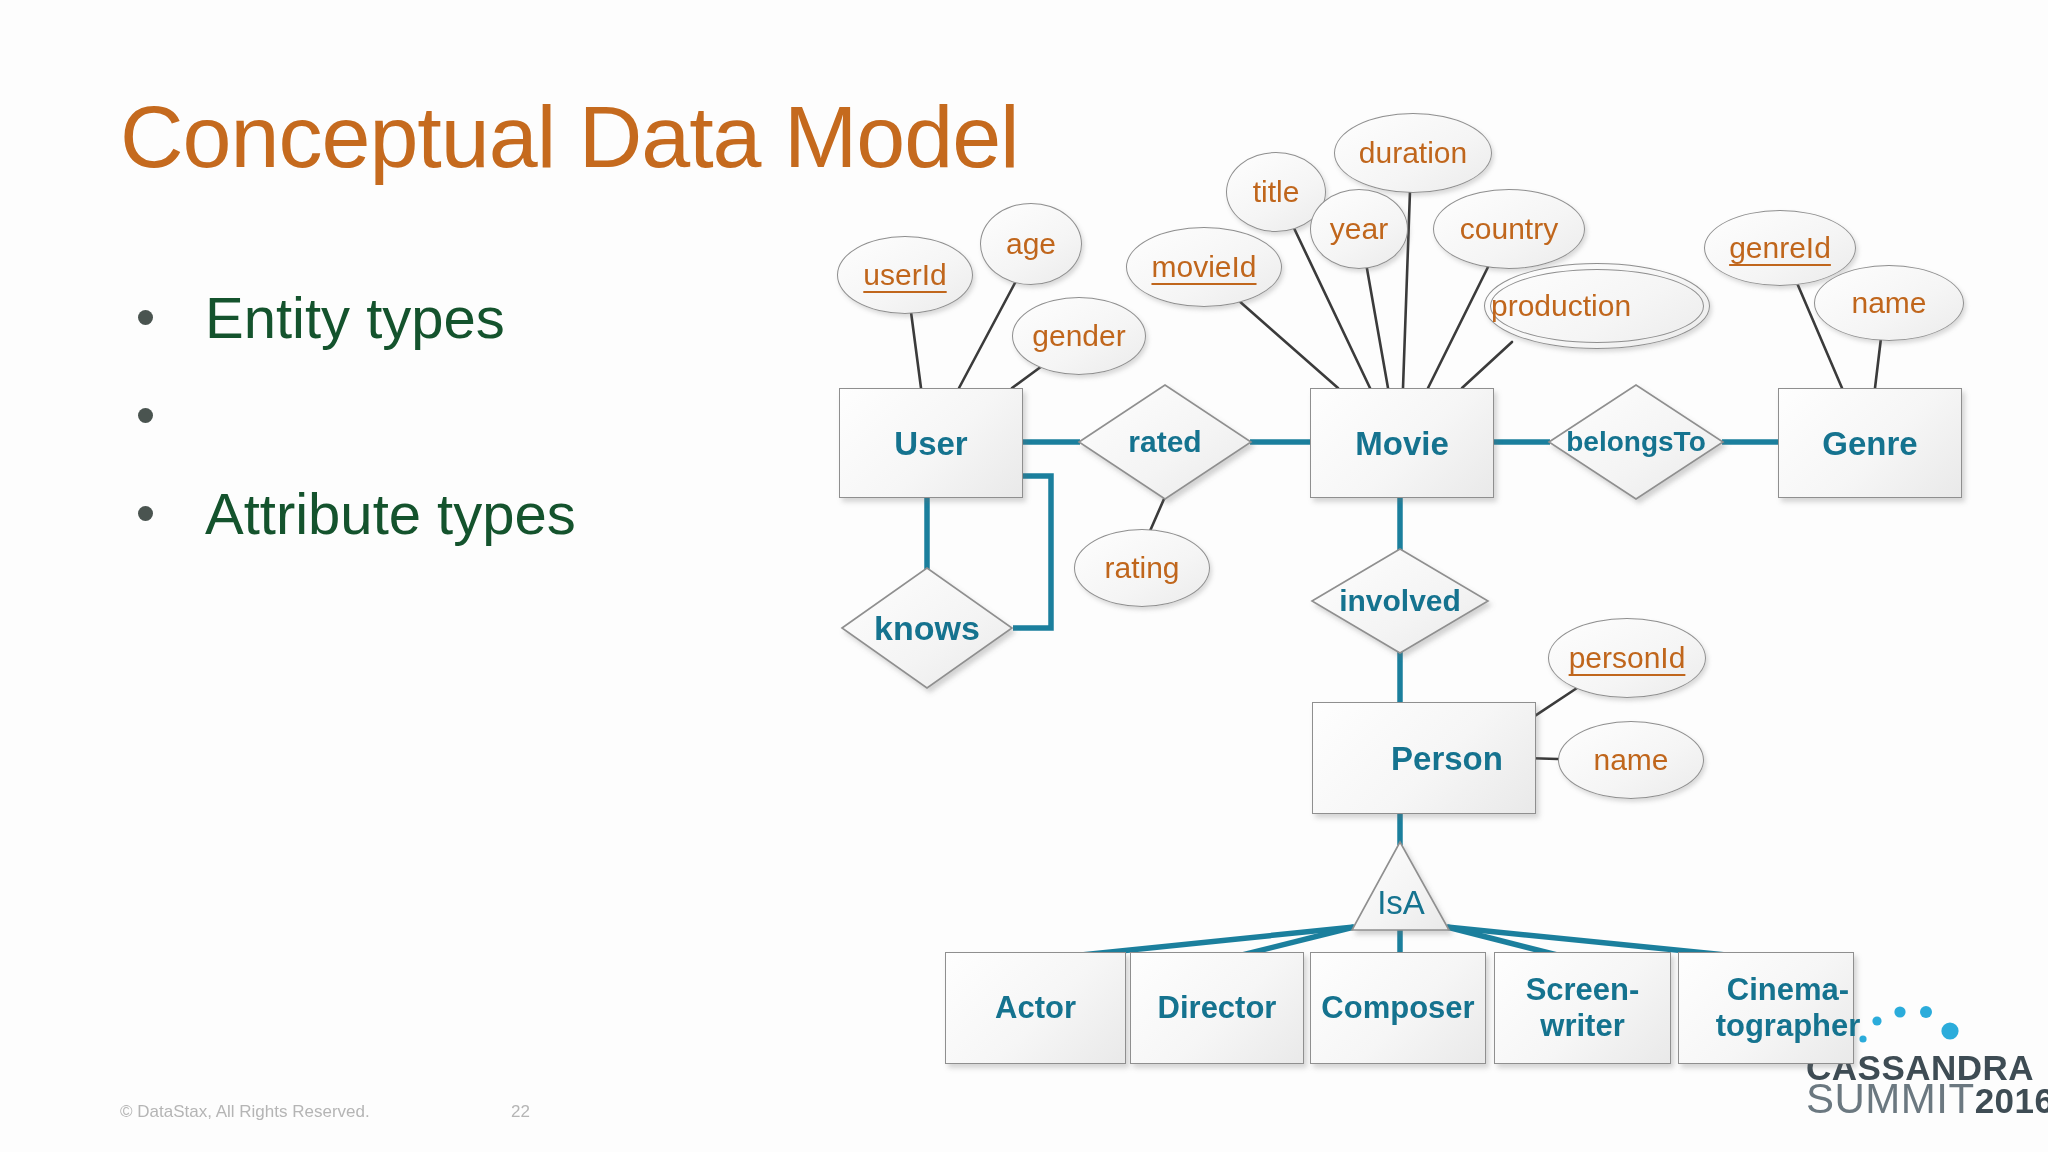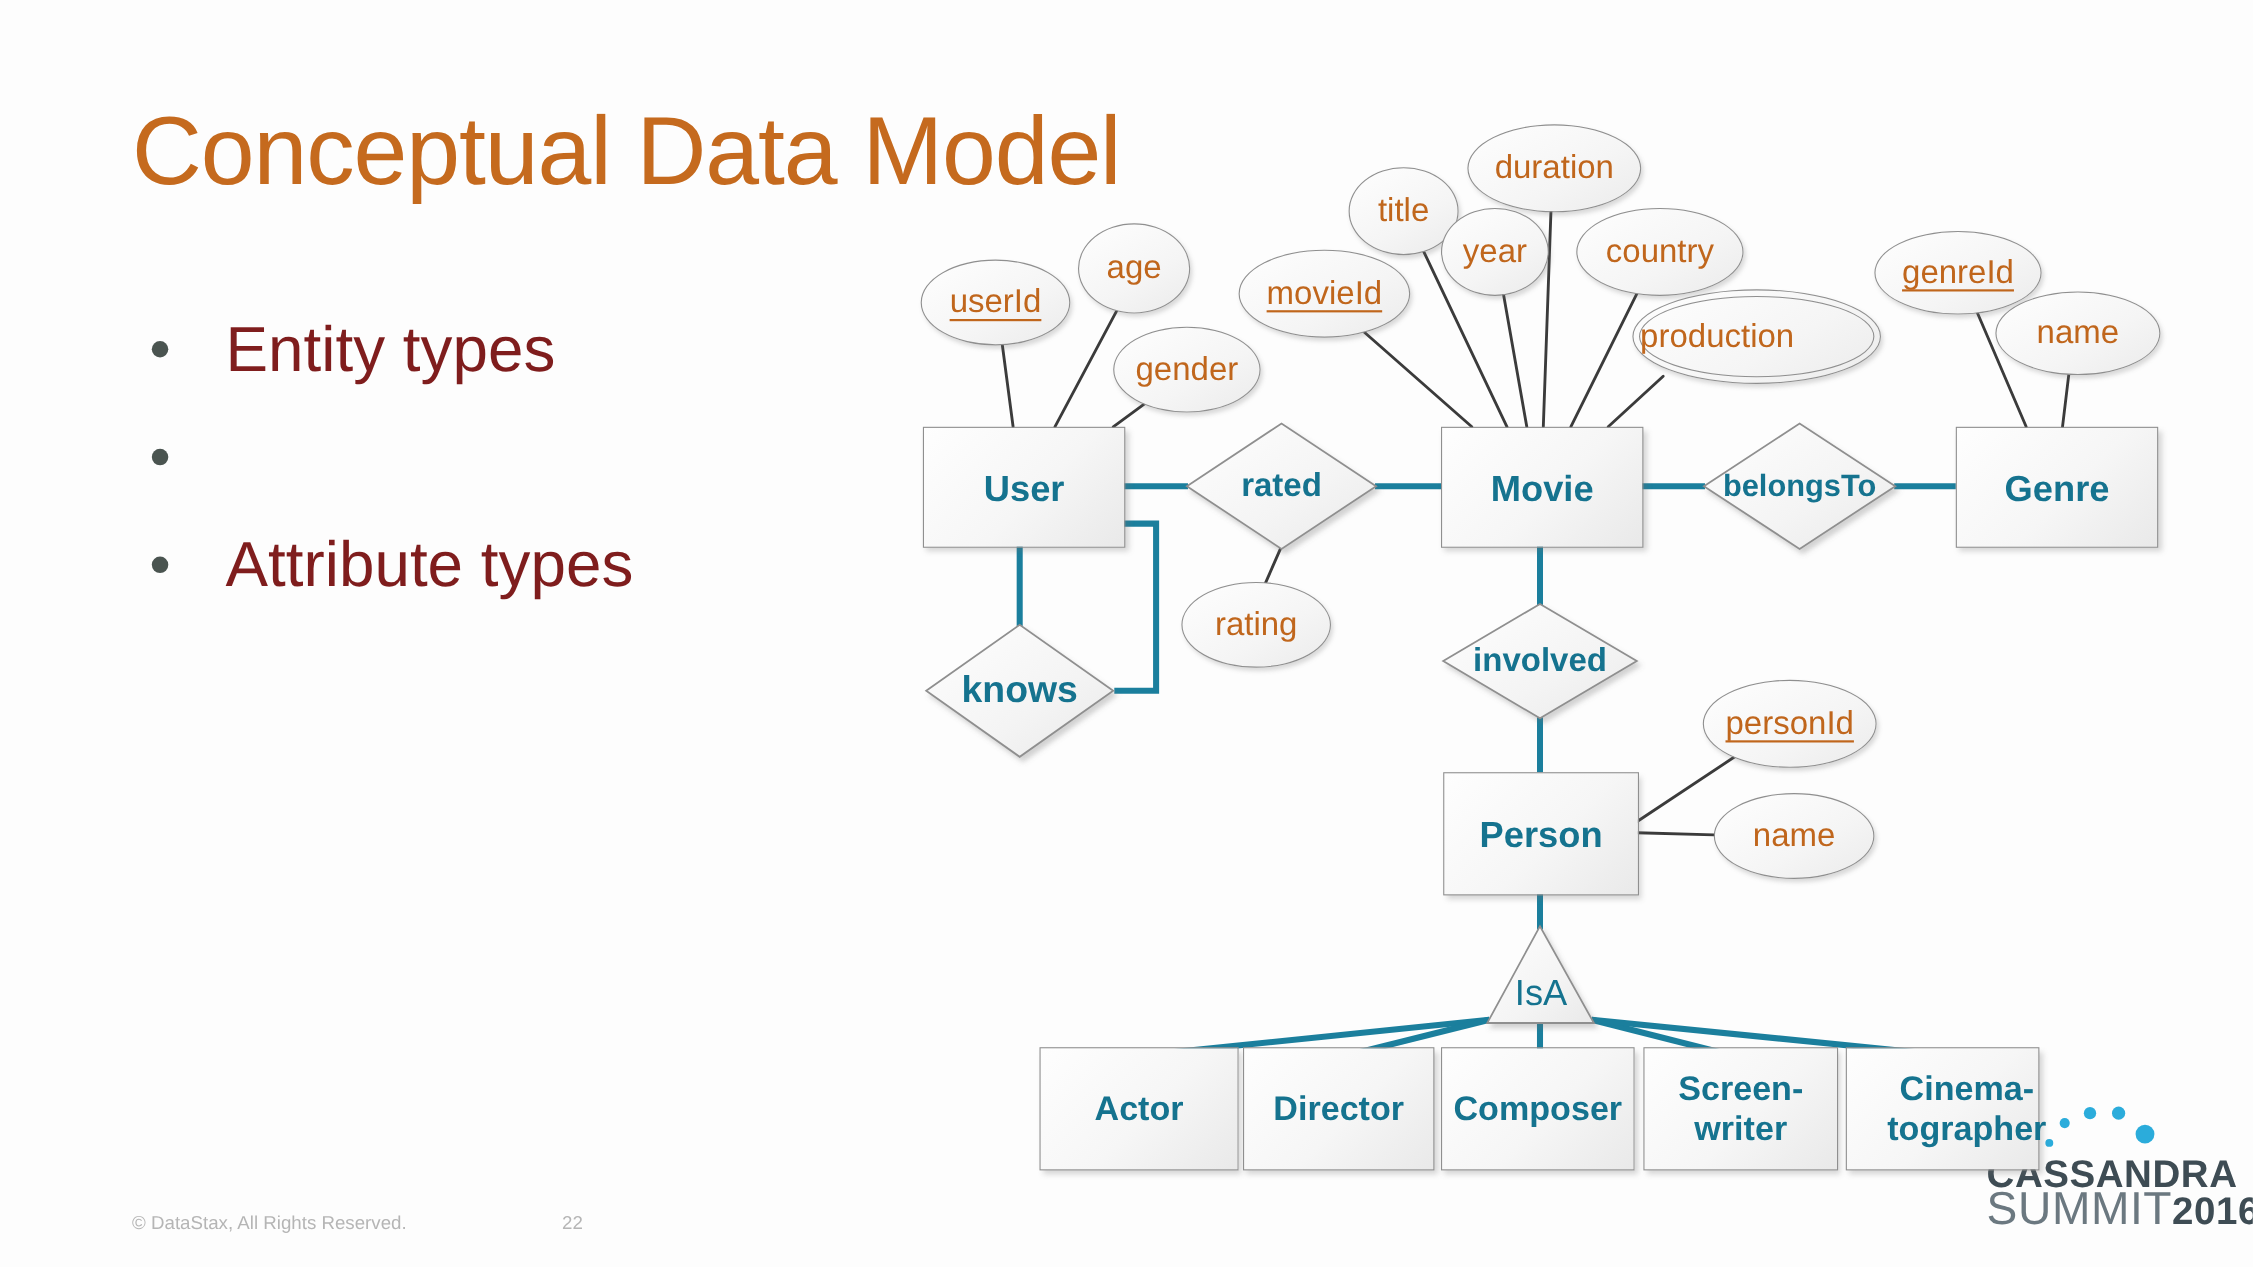--- a/index.html
+++ b/index.html
@@ -11,21 +11,21 @@
 
   
   .slide-title{
     position:absolute;left:120px;top:86px;margin:0;
     font-size:88px;font-weight:400;letter-spacing:-1px;
     color:#c56a1e;white-space:nowrap;
   }
   .bullets{position:absolute;left:138px;top:282px;margin:0;padding:0;list-style:none;}
   .bullets li{
     display:flex;align-items:center;height:70px;margin-bottom:28px;
-    font-size:58px;color:#7f1d1d;white-space:nowrap;
+    font-size:58px;color:#14532d;white-space:nowrap;
   }
   .bullet-dot{
     width:15px;height:15px;border-radius:50%;background:#4a5450;
     margin-right:52px;flex:0 0 auto;
   }
 
   
   .footer-copyright{position:absolute;left:120px;top:1102px;font-size:17px;color:#b5b5b5;}
   .footer-page{position:absolute;left:511px;top:1102px;font-size:17px;color:#b5b5b5;}
 
@@ -158,21 +158,21 @@
 
   <div class="entity shape-layer" style="left:839px;top:388px;width:182px;height:108px;">
     <span>User</span>
   </div>
   <div class="entity shape-layer" style="left:1310px;top:388px;width:182px;height:108px;">
     <span>Movie</span>
   </div>
   <div class="entity shape-layer" style="left:1778px;top:388px;width:182px;height:108px;">
     <span>Genre</span>
   </div>
-  <div class="entity shape-layer" style="left:1312px;top:702px;width:176px;height:110px;">
+  <div class="entity shape-layer" style="left:1312px;top:702px;width:176px;height:110px;padding-left:46px;">
     <span>Person</span>
   </div>
   <div class="entity small shape-layer" style="left:945px;top:952px;width:179px;height:110px;">
     <span>Actor</span>
   </div>
   <div class="entity small shape-layer" style="left:1130px;top:952px;width:172px;height:110px;">
     <span>Director</span>
   </div>
   <div class="entity small shape-layer" style="left:1310px;top:952px;width:174px;height:110px;">
     <span>Composer</span>

